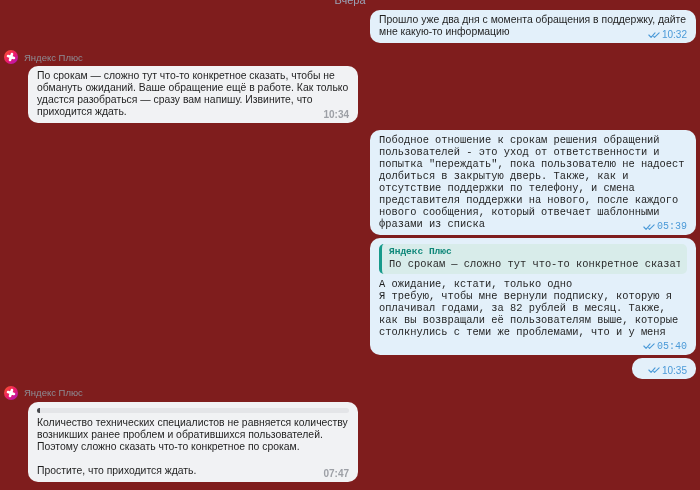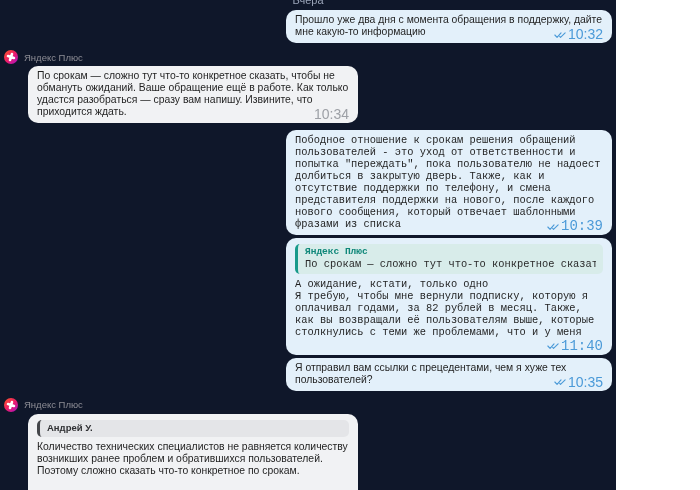--- a/index.html
+++ b/index.html
@@ -1,22 +1,22 @@
 <!DOCTYPE html>
 <html><head>
 <meta charset="utf-8">
 <style>
   * { margin: 0; padding: 0; box-sizing: border-box; }
   html, body { background: #ffffff; }
   body { font-family: "Liberation Sans", "DejaVu Sans", sans-serif; }
   .chat {
     position: relative;
-    width: 616px;
+    width: 700px;
     height: 490px;
-    background: #0f172a;
+    background: #7f1d1d;
     overflow: hidden;
   }
   .date-divider {
     position: absolute;
     top: -7px;
     left: 50%;
     transform: translateX(-50%);
     color: #9aa4b8;
     font-size: 11px;
     line-height: 14px;
@@ -73,26 +73,26 @@
   .quote.in  { background: #e4e5e8; border-left: 3px solid #45474b; }
   .quote.in  .qname { color: #2f3033; }
   .text::after { content: ""; display: block; clear: both; }
   .text .t { white-space: pre-wrap; }
   .meta {
     float: right;
     margin: 3px 0 0 7px;
     display: inline-flex;
     align-items: center;
     gap: 2px;
-    font-size: 14px;
+    font-size: 10px;
     line-height: 9px;
     position: relative;
     top: 1px;
   }
-  .row.in  .meta { color: #9da0a6; }
+  .row.in  .meta { color: #9da0a6; font-weight: bold; }
   .row.out .meta { color: #4b9ad8; }
   .checks { display: inline-block; }
 </style>
 </head>
 <body>
 
 <div class="chat">
   <div class="date-divider">Вчера</div>
   <div class="messages" id="messages">
       <div class="row out">
@@ -131,43 +131,43 @@
             </span></div>
         </div>
       </div>
       <div class="row out tight">
         <div class="bubble">
           <div class="text"><span class="t">Пободное отношение к срокам решения обращений пользователей - это уход от ответственности и попытка "переждать", пока пользователю не надоест долбиться в закрытую дверь. Также, как и отсутствие поддержки по телефону, и смена представителя поддержки на нового, после каждого нового сообщения, который отвечает шаблонными фразами из списка</span><span class="meta">
               <svg class="checks" width="12" height="8" viewBox="0 0 14 9">
                 <path d="M1 4.5 L3.6 7.3 L8.2 2" fill="none" stroke="#4b9ad8" stroke-width="1.3" stroke-linecap="round" stroke-linejoin="round"></path>
                 <path d="M6.6 6.2 L7.6 7.3 L13 2" fill="none" stroke="#4b9ad8" stroke-width="1.3" stroke-linecap="round" stroke-linejoin="round"></path>
               </svg>
-              <span>10:39</span>
+              <span>05:39</span>
             </span></div>
         </div>
       </div>
       <div class="row out tight">
         <div class="bubble">
           <div class="quote out">
             <div class="qname">Яндекс Плюс</div>
             <div class="qtext">По срокам — сложно тут что-то конкретное сказать, чтобы не обмануть ожид...</div>
           </div>
           <div class="text"><span class="t">А ожидание, кстати, только одно
 Я требую, чтобы мне вернули подписку, которую я оплачивал годами, за 82 рублей в месяц. Также, как вы возвращали её пользователям выше, которые столкнулись с теми же проблемами, что и у меня</span><span class="meta">
               <svg class="checks" width="12" height="8" viewBox="0 0 14 9">
                 <path d="M1 4.5 L3.6 7.3 L8.2 2" fill="none" stroke="#4b9ad8" stroke-width="1.3" stroke-linecap="round" stroke-linejoin="round"></path>
                 <path d="M6.6 6.2 L7.6 7.3 L13 2" fill="none" stroke="#4b9ad8" stroke-width="1.3" stroke-linecap="round" stroke-linejoin="round"></path>
               </svg>
-              <span>11:40</span>
+              <span>05:40</span>
             </span></div>
         </div>
       </div>
       <div class="row out">
         <div class="bubble">
-          <div class="text"><span class="t">Я отправил вам ссылки с прецедентами, чем я хуже тех пользователей?</span><span class="meta">
+          <div class="text"><span class="meta">
               <svg class="checks" width="12" height="8" viewBox="0 0 14 9">
                 <path d="M1 4.5 L3.6 7.3 L8.2 2" fill="none" stroke="#4b9ad8" stroke-width="1.3" stroke-linecap="round" stroke-linejoin="round"></path>
                 <path d="M6.6 6.2 L7.6 7.3 L13 2" fill="none" stroke="#4b9ad8" stroke-width="1.3" stroke-linecap="round" stroke-linejoin="round"></path>
               </svg>
               <span>10:35</span>
             </span></div>
         </div>
       </div>
       <div class="row in">
         <div class="sender-line">
@@ -183,21 +183,20 @@
               <circle cx="12" cy="12" r="12" fill="url(#g5)"></circle>
               <g transform="rotate(18 12 12)">
                 <path d="M12 6.7v10.6M6.7 12h10.6" stroke="#ffffff" stroke-width="4.6" stroke-linecap="round"></path>
               </g>
             </svg>
           </span>
           <span class="sender">Яндекс Плюс</span>
         </div>
         <div class="bubble">
           <div class="quote in">
-            <div class="qname">Андрей У.</div>
           </div>
           <div class="text"><span class="t">Количество технических специалистов не равняется количеству возникших ранее проблем и обратившихся пользователей. Поэтому сложно сказать что-то конкретное по срокам.
 
 Простите, что приходится ждать.</span><span class="meta">
               <span>07:47</span>
             </span></div>
         </div>
       </div>
     </div>
 </div>

